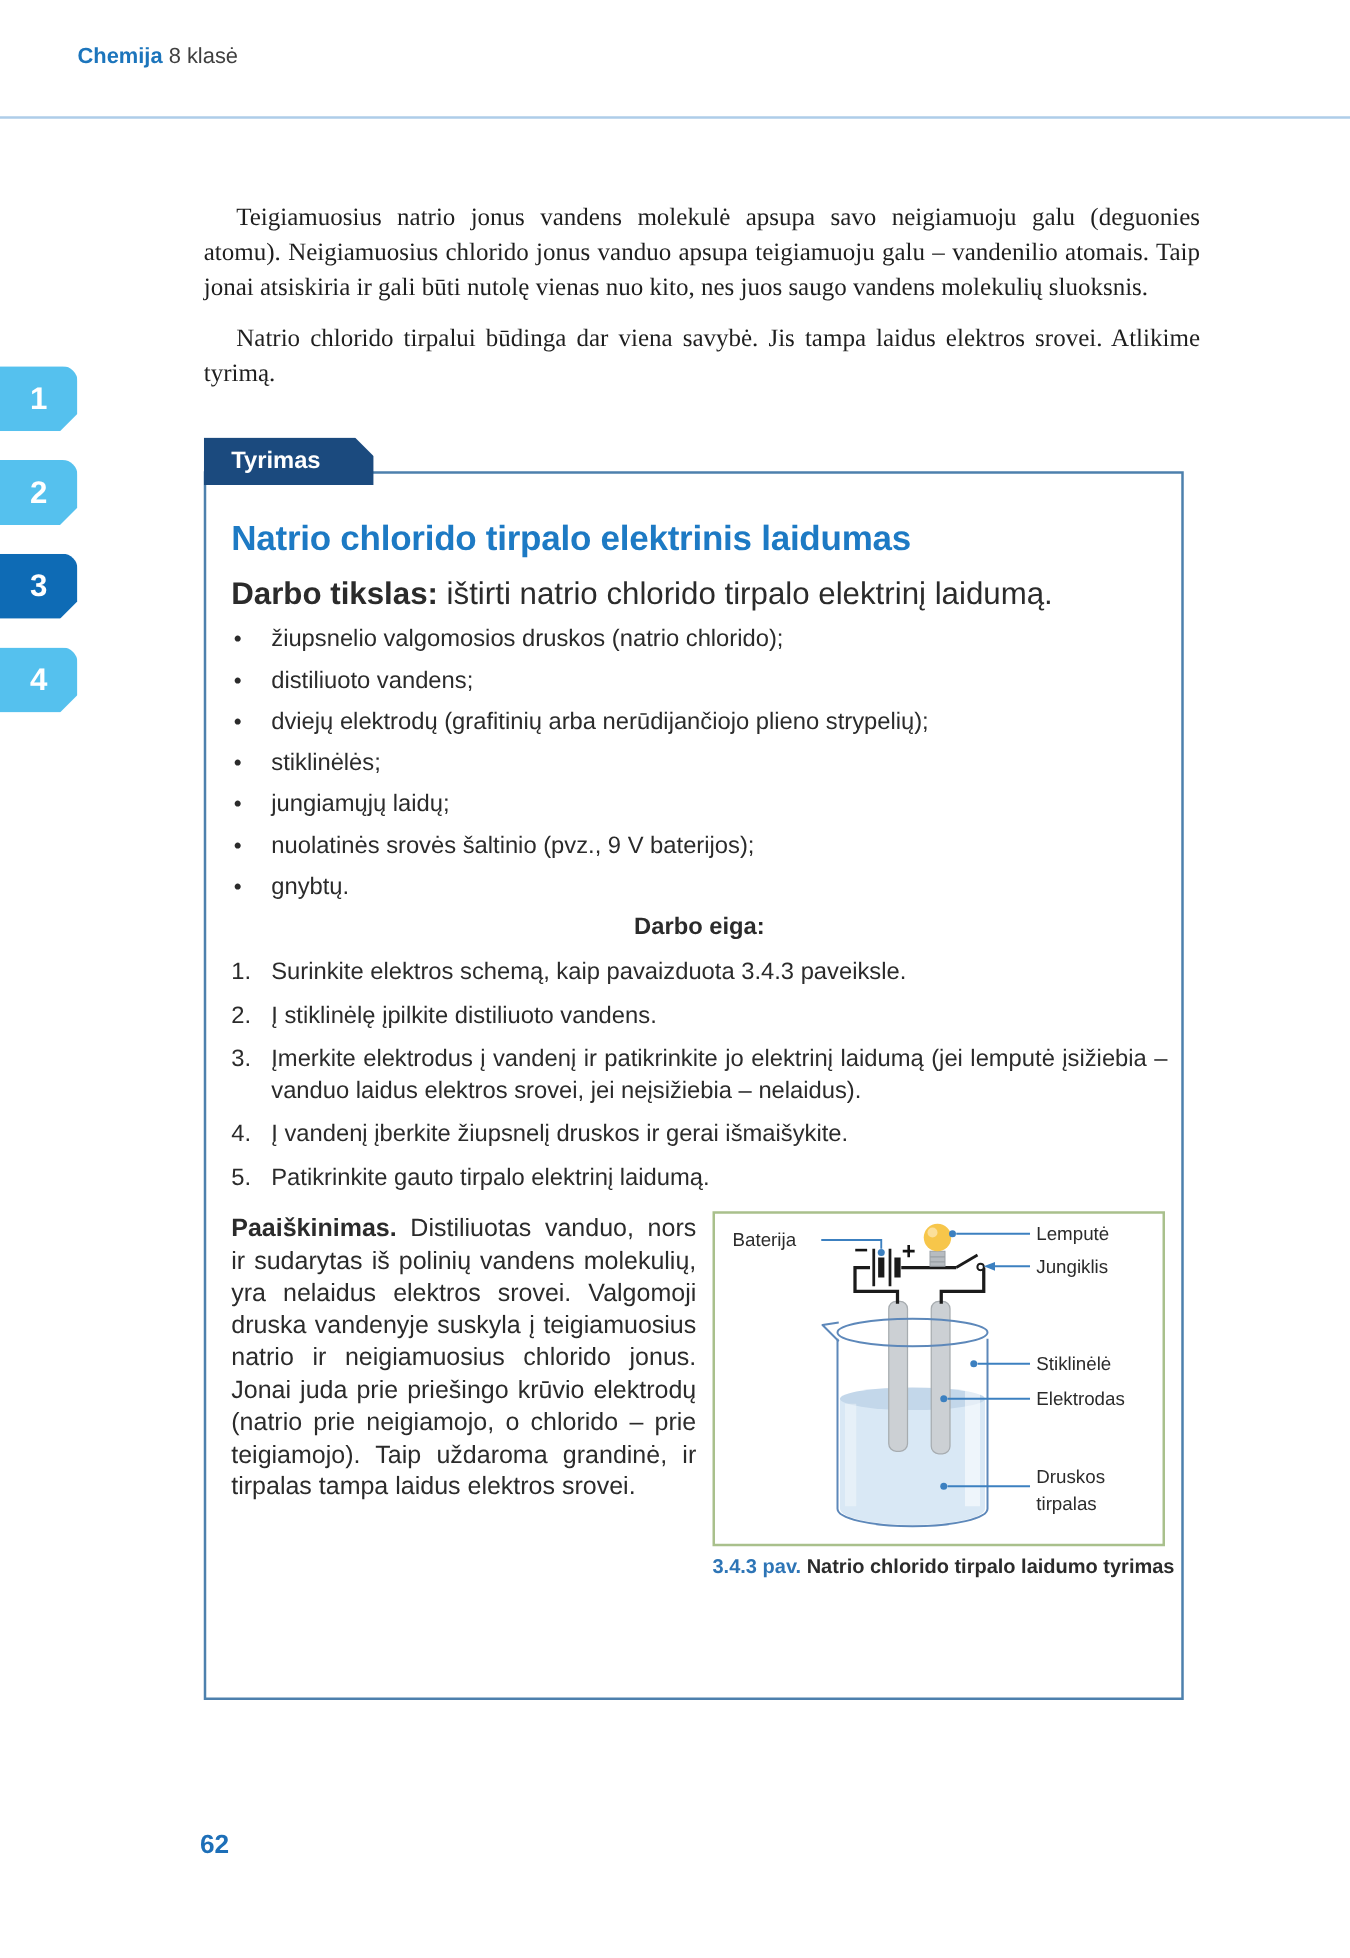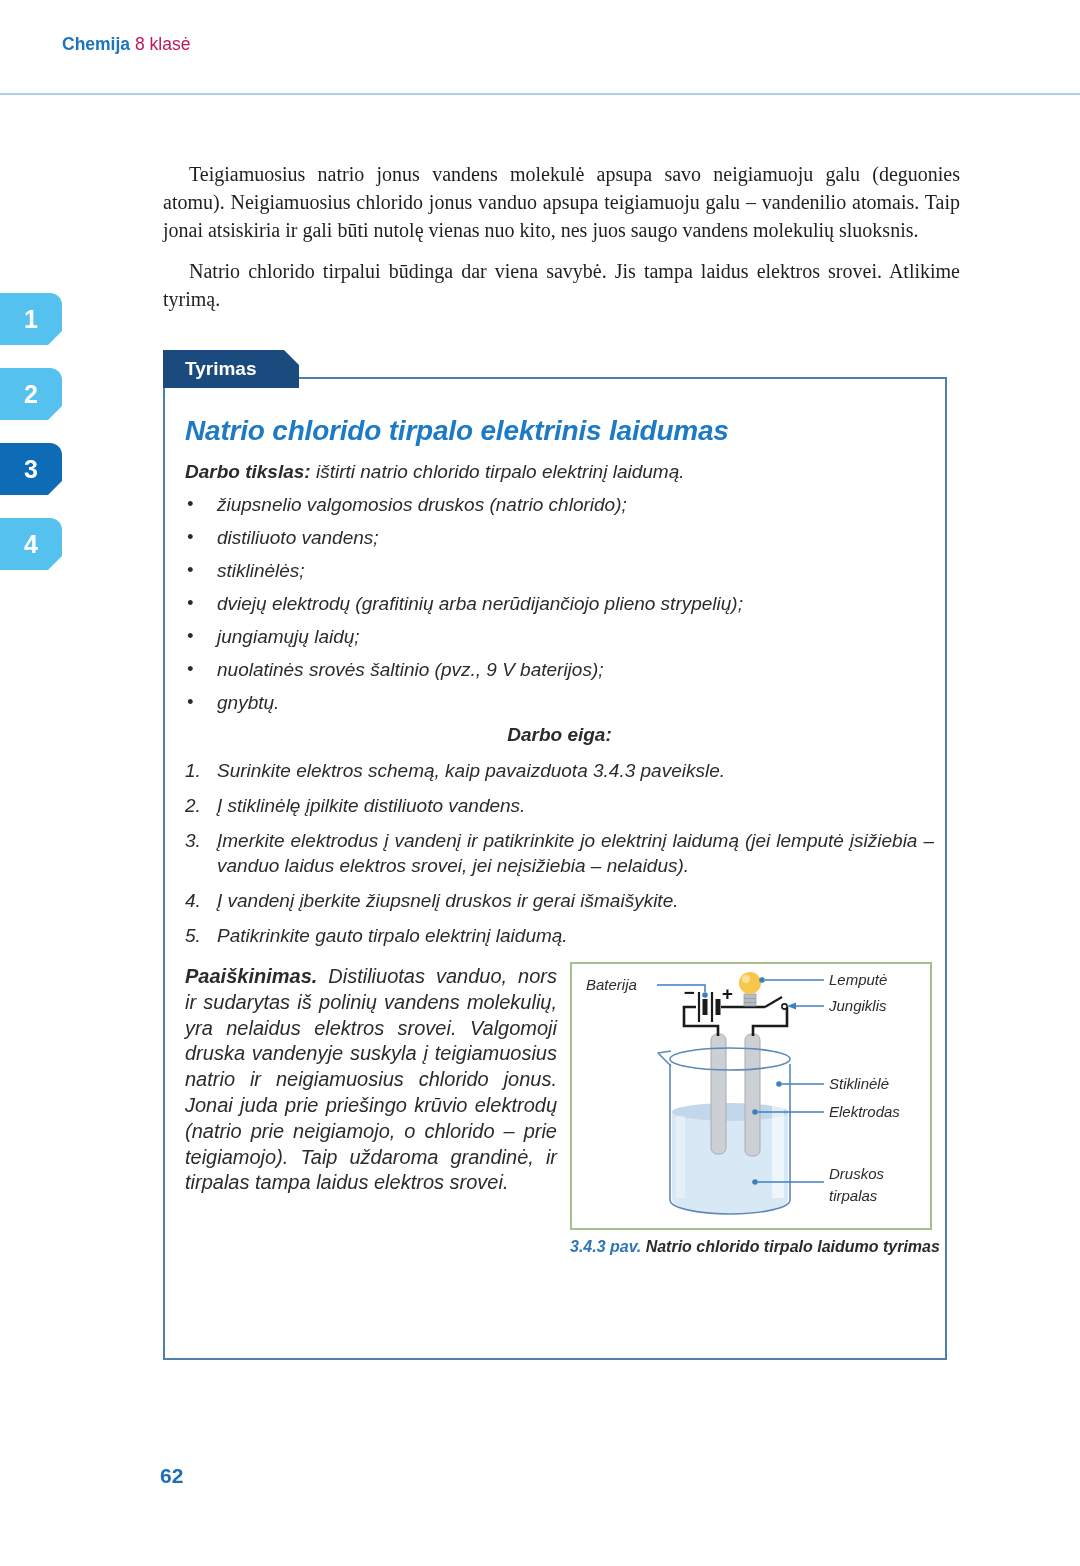--- a/index.html
+++ b/index.html
@@ -3,21 +3,21 @@
 <meta charset="utf-8">
 <style>
   html,body{margin:0;padding:0;}
   body{
     width:1080px;height:1566px;position:relative;background:#ffffff;
     font-family:"Liberation Sans",sans-serif;color:#2b2b2b;overflow:hidden;
   }
   
   .header{position:absolute;left:62px;top:34px;font-size:17.5px;}
   .header .subject{color:#1c75bc;font-weight:bold;}
-  .header .grade{color:#be185d;}
+  .header .grade{color:#404040;}
   .header-rule{position:absolute;left:0;top:93px;width:1080px;height:2px;background:#aecde9;}
   
   .sidebar{position:absolute;left:0;top:293px;width:62px;}
   .side-tab{
     width:62px;height:52px;margin-bottom:23px;background:#55c1ee;color:#fff;
     font-weight:bold;font-size:25px;display:flex;align-items:center;justify-content:center;
     border-radius:0 12px 0 0;
     clip-path:polygon(0 0,100% 0,100% calc(100% - 14px),calc(100% - 14px) 100%,0 100%);
   }
   .side-tab.active{background:#0e6bb5;}
@@ -28,24 +28,24 @@
   .intro p{margin:0 0 13px;text-indent:26px;}
   
   .tyrimas{position:absolute;left:163px;top:350px;width:664px;}
   .tyr-tab{
     position:relative;z-index:2;width:136px;height:38px;background:#1b4a7e;color:#fff;
     font-weight:bold;font-size:19px;line-height:38px;padding-left:22px;box-sizing:border-box;
     clip-path:polygon(0 0,calc(100% - 15px) 0,100% 15px,100% 100%,0 100%);
   }
   .tyr-box{
     position:relative;margin-top:-11px;width:784px;height:983px;box-sizing:border-box;
-    border:2px solid #4d80ad;background:#fff;padding:36px 11px 20px 20px;font-style:italic;
+    border:2px solid #4d80ad;background:#fff;padding:36px 11px 20px 20px;
   }
   .box-title{margin:0 0 14px;font-size:28px;color:#1d7ac4;font-weight:bold;letter-spacing:-0.2px;}
-  .goal{font-size:19px;margin:0 0 10px;}
+  .goal{font-size:25px;margin:0 0 10px;}
   .b{font-weight:bold;}
   .sec-label{font-weight:bold;font-size:19px;margin:0 0 12px;}
   .steps-label{margin-top:0;text-align:center;}
   ul.materials{list-style:none;margin:0 0 6px;padding:0;font-size:19px;}
   ul.materials li{position:relative;padding-left:32px;margin-bottom:9px;line-height:24px;}
   ul.materials li::before{content:"\2022";position:absolute;left:2px;top:-1px;font-size:18px;}
   ol.steps{list-style:none;margin:0;padding:0;font-size:19px;}
   ol.steps li{display:flex;margin-bottom:10px;line-height:25px;}
   ol.steps .n{flex:none;width:32px;}
   ol.steps .t{flex:1;text-align:justify;}
@@ -111,25 +111,25 @@
 
         <li>
           <span>žiupsnelio valgomosios druskos (natrio chlorido);</span>
         </li>
 
         <li>
           <span>distiliuoto vandens;</span>
         </li>
 
         <li>
+          <span>dviejų elektrodų (grafitinių arba nerūdijančiojo plieno strypelių);</span>
+        </li>
+
+        <li>
           <span>stiklinėlės;</span>
-        </li>
-
-        <li>
-          <span>dviejų elektrodų (grafitinių arba nerūdijančiojo plieno strypelių);</span>
         </li>
 
         <li>
           <span>jungiamųjų laidų;</span>
         </li>
 
         <li>
           <span>nuolatinės srovės šaltinio (pvz., 9 V baterijos);</span>
         </li>
 

